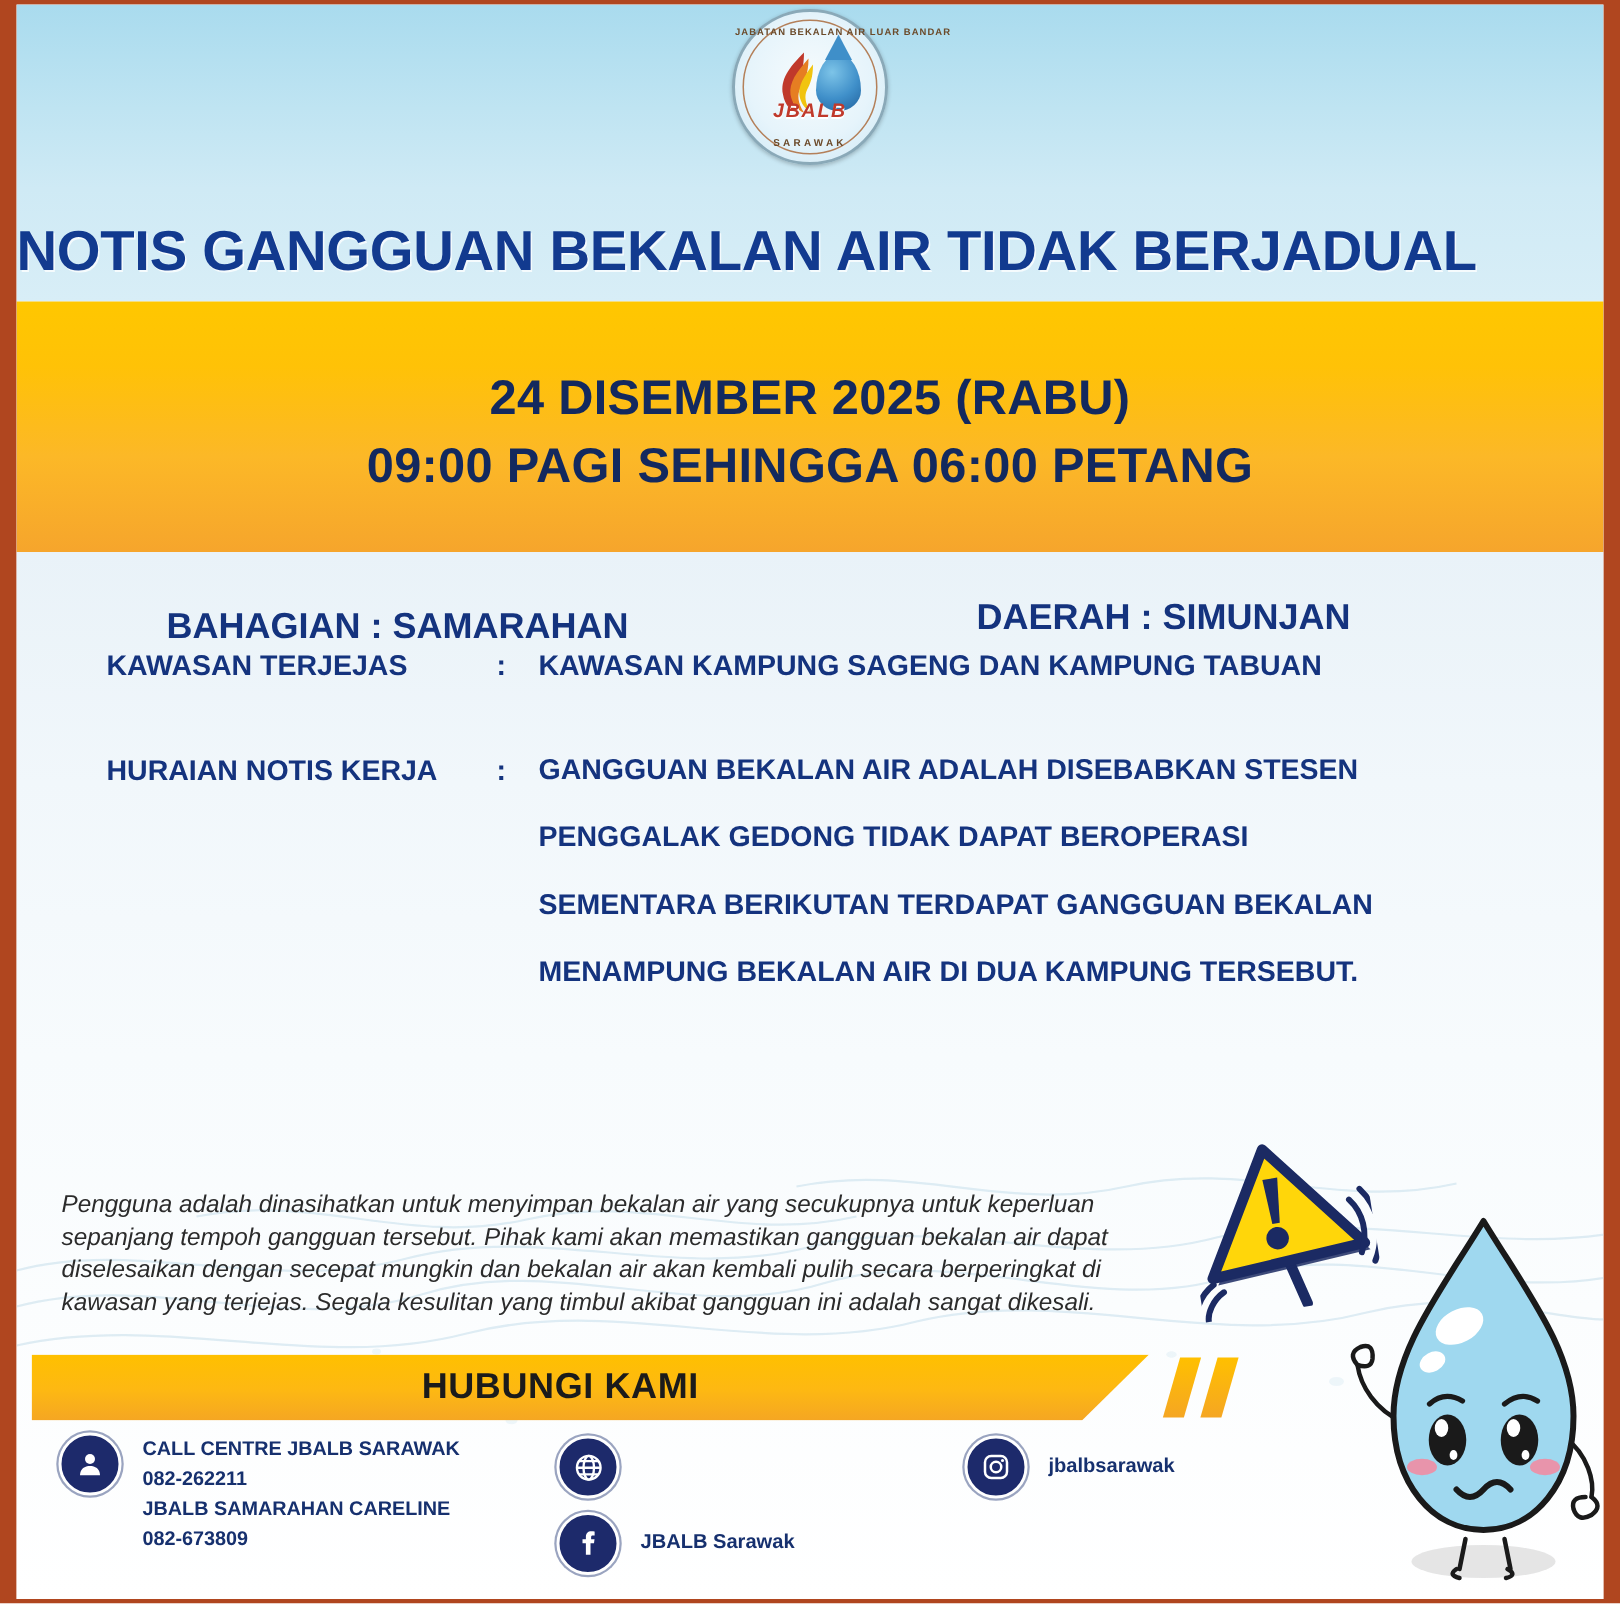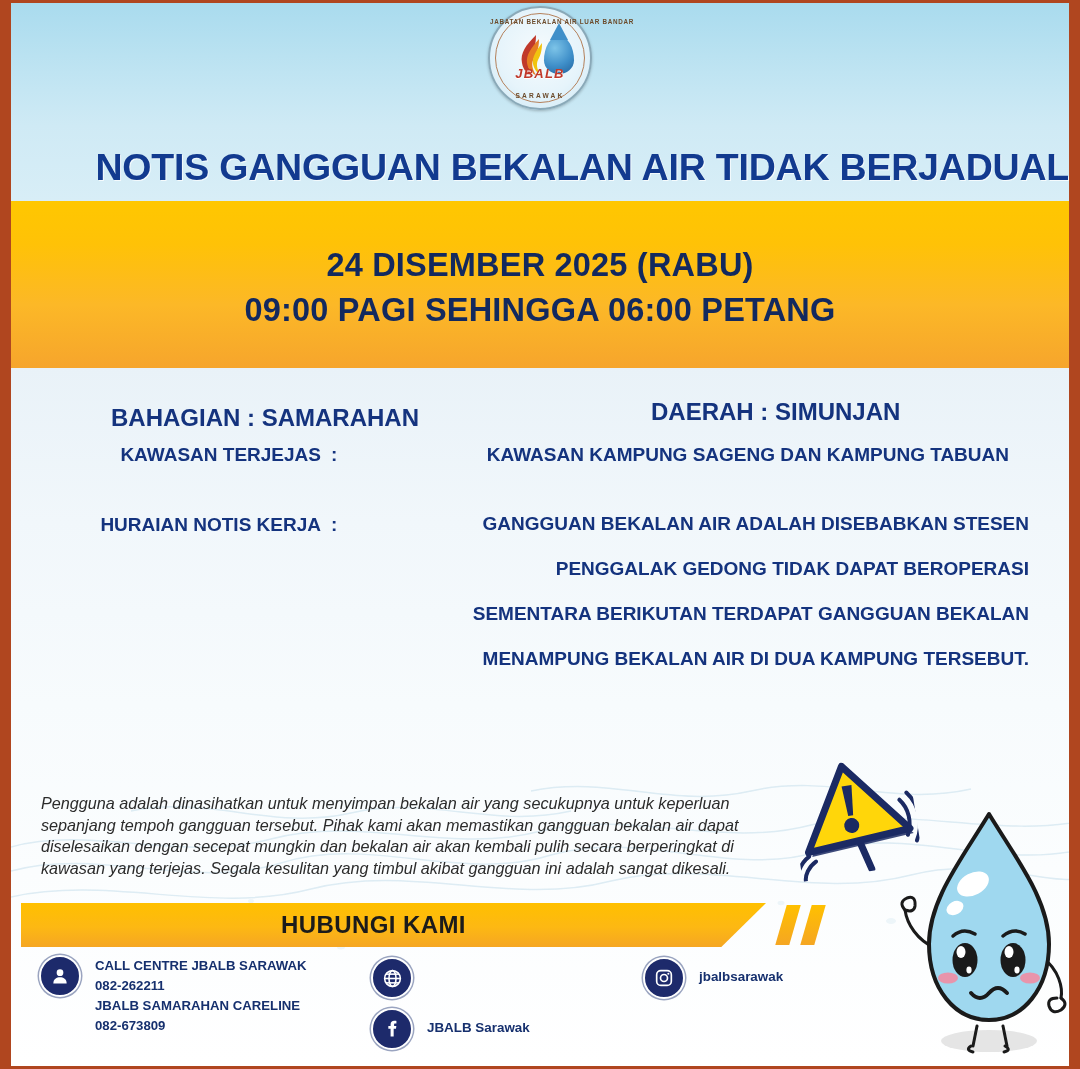--- a/index.html
+++ b/index.html
@@ -61,21 +61,21 @@
   .logo-flame{
     position:absolute;left:28px;top:25px;width:26px;height:44px;
   }
   .logo-text{
     position:absolute;left:0;right:0;top:58px;text-align:center;
     font-size:13px;font-weight:bold;font-style:italic;color:#c0392b;
     letter-spacing:1.2px;text-shadow:0 1px 0 #fff;
   }
 
   .main-title{
-    position:absolute;left:0;right:0;bottom:12px;text-align:right;
+    position:absolute;left:0;right:0;bottom:12px;text-align:left;
     font-size:37.5px;font-weight:bold;color:#123a8f;
     letter-spacing:-.2px;
     font-family:"Liberation Sans", sans-serif;
     text-shadow:1px 1px 0 rgba(255,255,255,.75);
   }
 
   
   .date-band{
     position:relative;height:167px;
     background:linear-gradient(180deg,#ffc700 0%,#ffc207 26%,#fcb827 62%,#f6a52c 100%);
@@ -92,29 +92,29 @@
     position:relative;height:699px;
     background:linear-gradient(180deg,#e9f2f8 0%,#f1f7fb 22%,#f7fbfd 48%,#fbfdfe 72%,#ffffff 100%);
     overflow:hidden;
   }
   .splash{
     position:absolute;left:0;right:0;bottom:86px;height:230px;
     pointer-events:none;opacity:.55;
   }
 
   .region-row{
-    position:relative;display:flex;padding:40px 0 0 0;
+    position:relative;display:flex;padding:30px 0 0 0;
     font-size:24px;font-weight:bold;color:#14337e;
   }
   .region-left{position:absolute;left:100px;top:36px;}
   .region-right{position:absolute;left:640px;top:30px;}
 
   .field{
     position:relative;display:flex;margin-top:0;
-    font-size:19px;font-weight:bold;color:#14337e;text-align:right;
+    font-size:19px;font-weight:bold;color:#14337e;
   }
   .field-label{position:absolute;left:60px;width:250px;}
   .field-colon{position:absolute;left:320px;}
   .field-value{position:absolute;left:348px;right:60px;}
 
   .f-area{margin-top:36px;height:40px;}
   .f-desc{margin-top:30px;}
   .desc-lines{position:absolute;left:348px;right:40px;top:0;}
   .desc-line{line-height:1.0;margin-bottom:26px;font-size:19px;font-weight:bold;color:#14337e;white-space:nowrap;}
 

